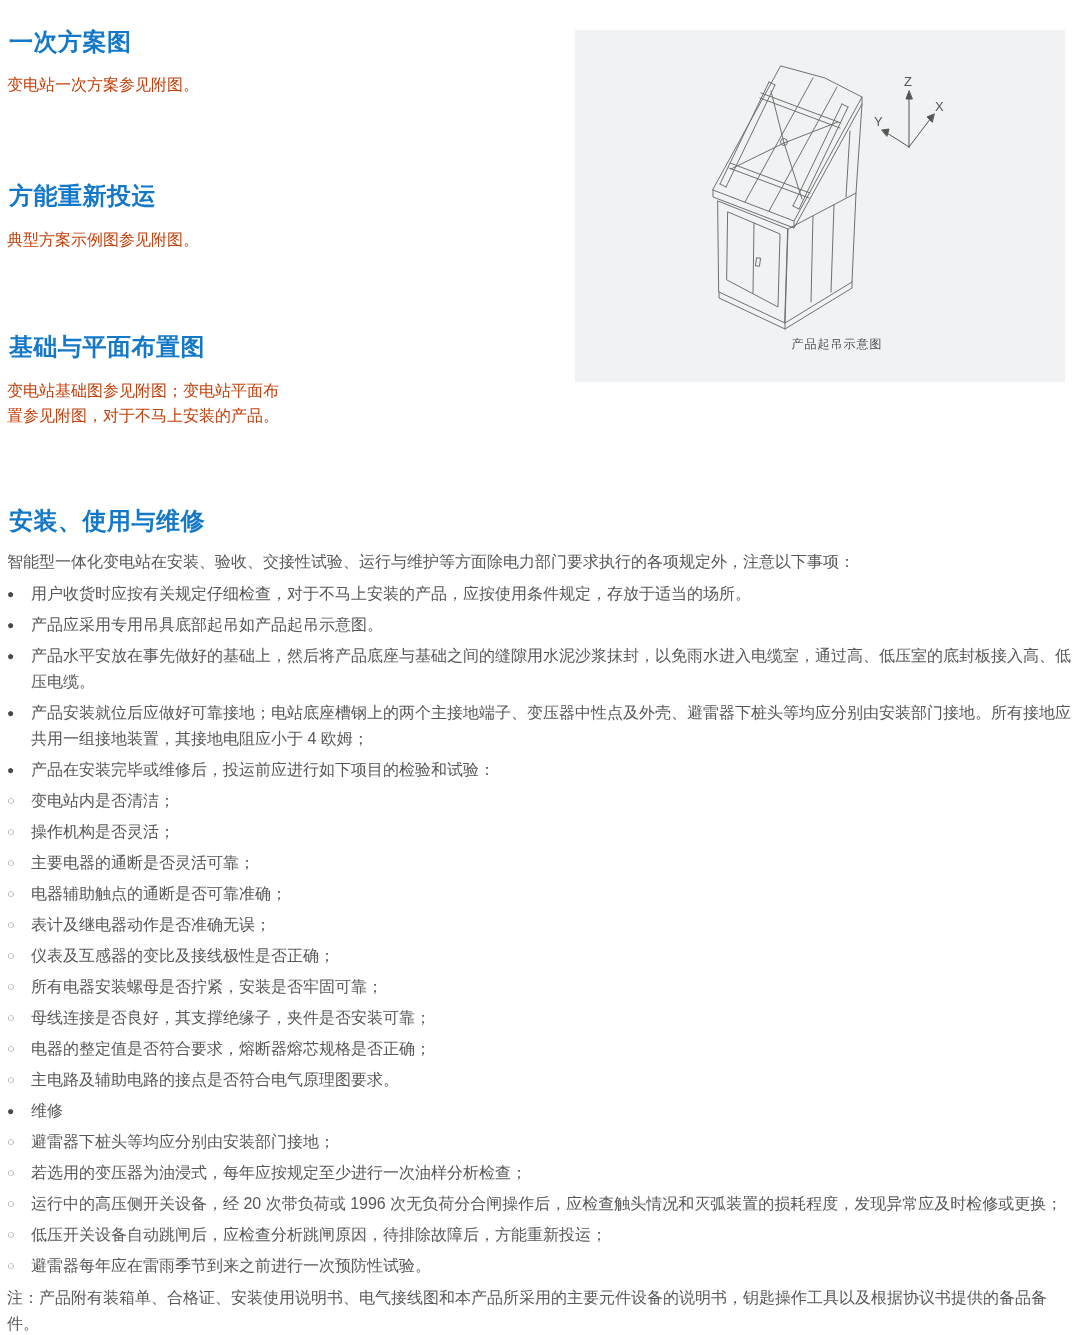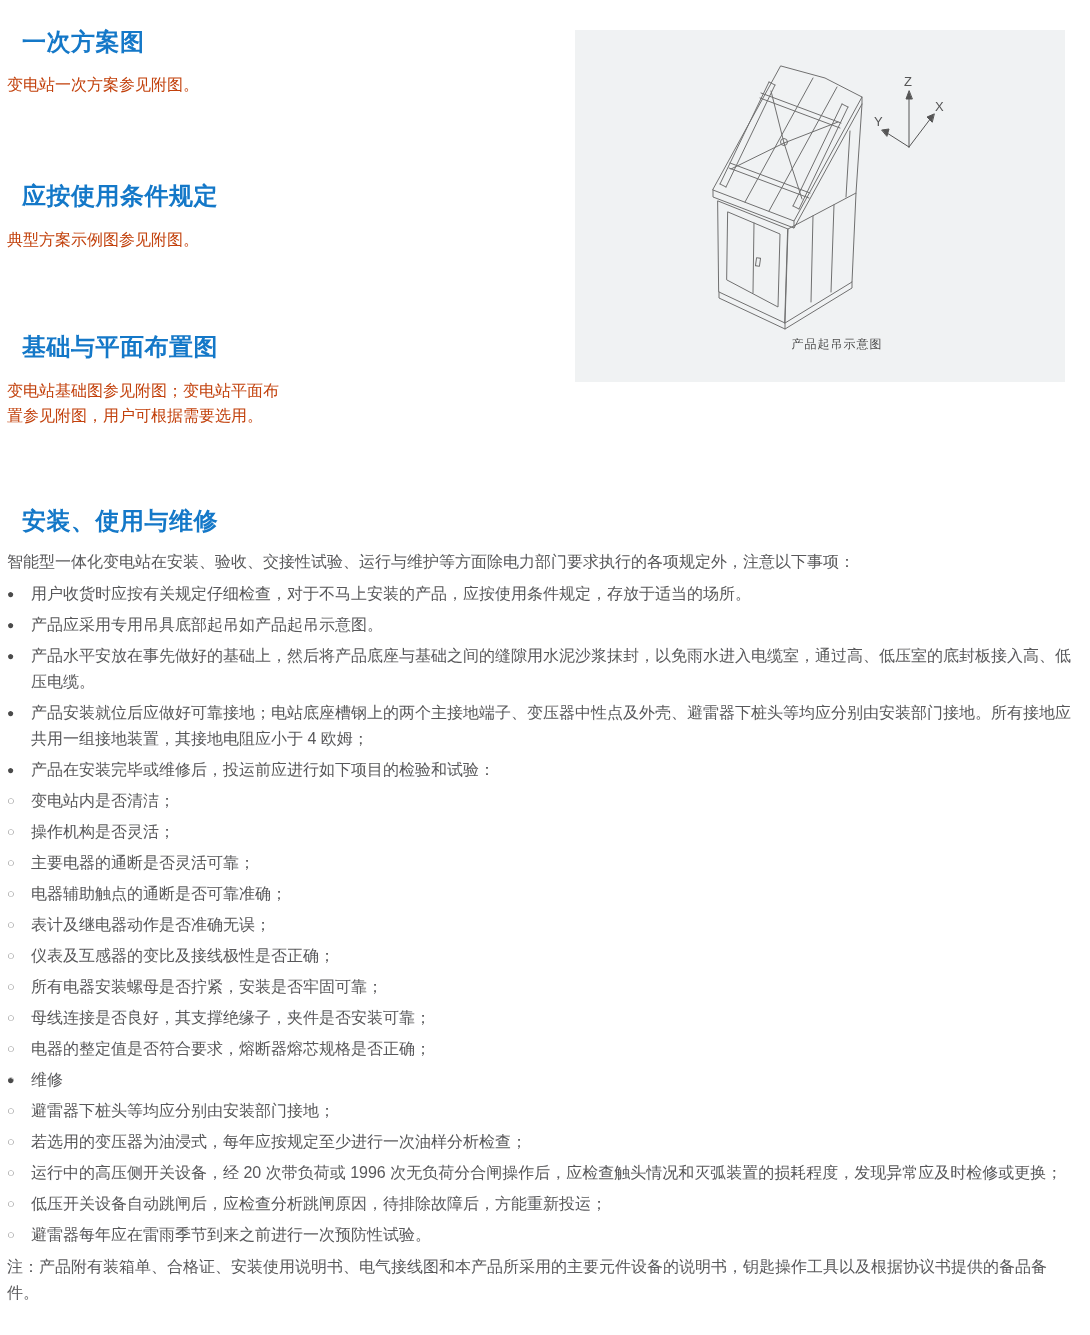--- a/index.html
+++ b/index.html
@@ -1,21 +1,21 @@
 <!DOCTYPE html>
 <html><head>
 <meta charset="utf-8">
 <style>
   html,body{margin:0;padding:0;}
   body{
     width:1090px;height:1335px;position:relative;background:#ffffff;
     font-family:"Liberation Sans",sans-serif;color:#58585a;overflow:hidden;
   }
   .h{
-    position:absolute;left:22px;margin:0;color:#1478c8;
+    position:absolute;left:9px;margin:0;color:#1478c8;
     font-size:24px;font-weight:bold;letter-spacing:0.5px;white-space:nowrap;
   }
   .p{
     position:absolute;left:7px;margin:0;font-size:16px;line-height:25px;color:#c2410c;
   }
   
   .figure-panel{
     position:absolute;left:575px;top:30px;width:490px;height:352px;
     background:#f0f2f3;
   }
@@ -37,27 +37,27 @@
 </style>
 </head>
 <body>
 
 <div>
   <h2 class="h" style="top:26px">一次方案图</h2>
   <p class="p" style="top:72px;width:320px">变电站一次方案参见附图。</p>
 </div>
 
 <div>
-  <h2 class="h" style="top:180px">应按使用条件规定</h2>
+  <h2 class="h" style="top:180px">方能重新投运</h2>
   <p class="p" style="top:227px;width:320px">典型方案示例图参见附图。</p>
 </div>
 
 <div>
   <h2 class="h" style="top:331px">基础与平面布置图</h2>
-  <p class="p" style="top:378px;width:283px">变电站基础图参见附图；变电站平面布置参见附图，用户可根据需要选用。</p>
+  <p class="p" style="top:378px;width:283px">变电站基础图参见附图；变电站平面布置参见附图，对于不马上安装的产品。</p>
 </div>
 
 <div class="figure-panel">
   <svg width="490" height="352" viewBox="0 0 490 352">
     <g stroke="#707070" stroke-width="1" fill="none" stroke-linejoin="round" stroke-linecap="round">
 
       <polygon points="206,36 250,48 287,67 219,191 138,160"></polygon>
 
       <line x1="238" y1="48" x2="170" y2="172"></line>
       <line x1="262" y1="57" x2="194" y2="181"></line>
@@ -131,21 +131,21 @@
       <div class="li disc"><span class="marker">●</span><span>产品在安装完毕或维修后，投运前应进行如下项目的检验和试验：</span></div>
       <div class="li circle"><span class="marker">○</span><span>变电站内是否清洁；</span></div>
       <div class="li circle"><span class="marker">○</span><span>操作机构是否灵活；</span></div>
       <div class="li circle"><span class="marker">○</span><span>主要电器的通断是否灵活可靠；</span></div>
       <div class="li circle"><span class="marker">○</span><span>电器辅助触点的通断是否可靠准确；</span></div>
       <div class="li circle"><span class="marker">○</span><span>表计及继电器动作是否准确无误；</span></div>
       <div class="li circle"><span class="marker">○</span><span>仪表及互感器的变比及接线极性是否正确；</span></div>
       <div class="li circle"><span class="marker">○</span><span>所有电器安装螺母是否拧紧，安装是否牢固可靠；</span></div>
       <div class="li circle"><span class="marker">○</span><span>母线连接是否良好，其支撑绝缘子，夹件是否安装可靠；</span></div>
       <div class="li circle"><span class="marker">○</span><span>电器的整定值是否符合要求，熔断器熔芯规格是否正确；</span></div>
-      <div class="li circle"><span class="marker">○</span></div>
+      <div class="li circle"><span class="marker">○</span><span>主电路及辅助电路的接点是否符合电气原理图要求。</span></div>
       <div class="li disc"><span class="marker">●</span><span>维修</span></div>
       <div class="li circle"><span class="marker">○</span><span>避雷器下桩头等均应分别由安装部门接地；</span></div>
       <div class="li circle"><span class="marker">○</span><span>若选用的变压器为油浸式，每年应按规定至少进行一次油样分析检查；</span></div>
       <div class="li circle"><span class="marker">○</span><span>运行中的高压侧开关设备，经 20 次带负荷或 1996 次无负荷分合闸操作后，应检查触头情况和灭弧装置的损耗程度，发现异常应及时检修或更换；</span></div>
       <div class="li circle"><span class="marker">○</span><span>低压开关设备自动跳闸后，应检查分析跳闸原因，待排除故障后，方能重新投运；</span></div>
       <div class="li circle"><span class="marker">○</span><span>避雷器每年应在雷雨季节到来之前进行一次预防性试验。</span></div>
     </div>
   <p class="note">注：产品附有装箱单、合格证、安装使用说明书、电气接线图和本产品所采用的主要元件设备的说明书，钥匙操作工具以及根据协议书提供的备品备件。</p>
 </div>
 

